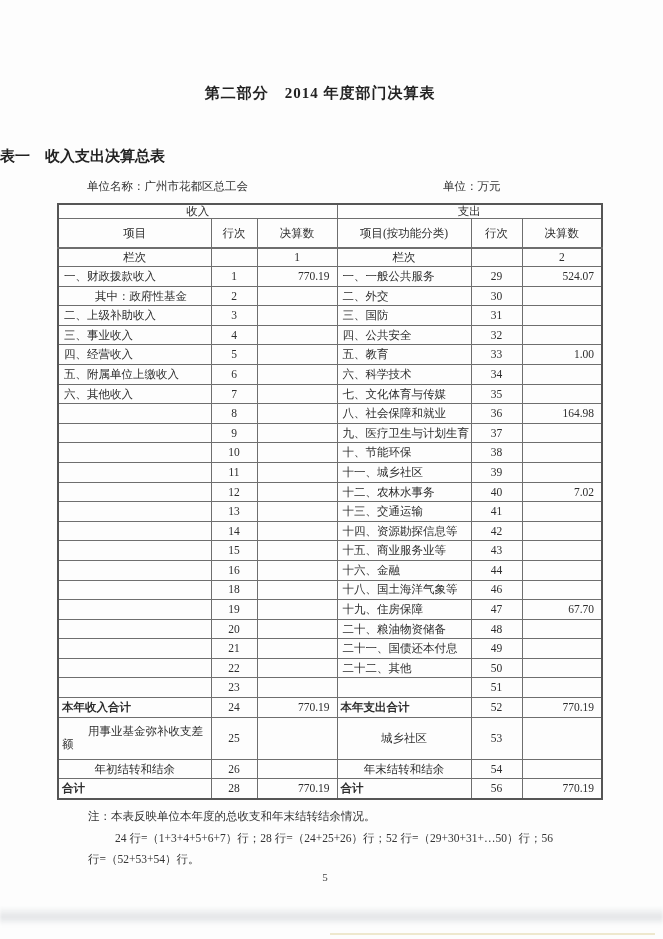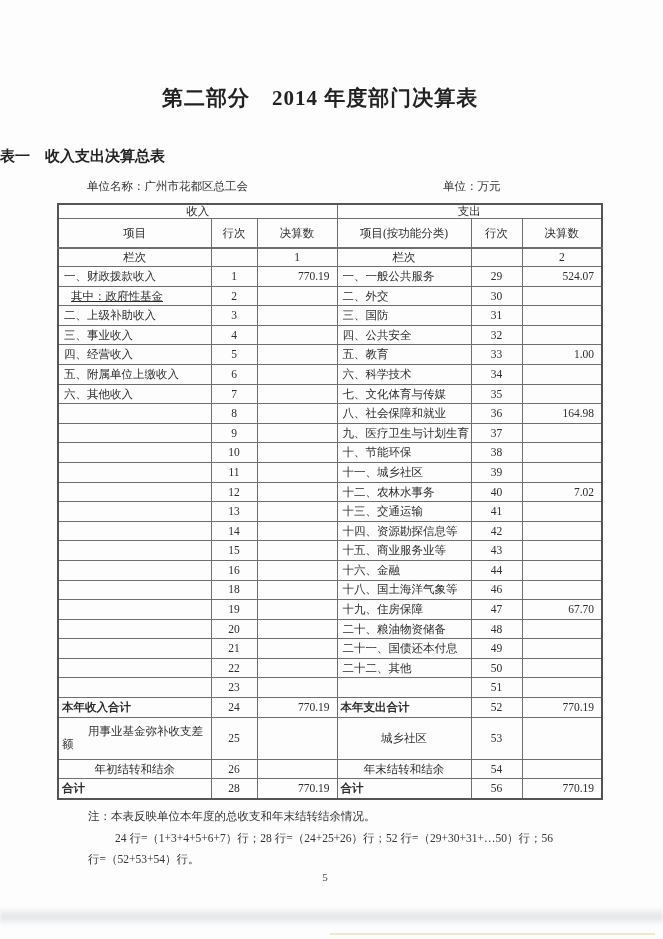--- a/index.html
+++ b/index.html
@@ -6,21 +6,21 @@
   .page {
     position: relative;
     width: 663px; height: 939px;
     background: #fdfdfd;
     font-family: "Liberation Serif", "DejaVu Serif", serif;
     color: #2d2d2d;
     overflow: hidden;
   }
   .part-title {
     position: absolute; top: 84px; left: 0; width: 640px;
-    text-align: center; font-size: 21px; font-weight: 700;
+    text-align: center; font-size: 15px; font-weight: 700;
     letter-spacing: 1px; color: #222;
   }
   .table-title {
     position: absolute; top: 147px; left: 0; width: 640px;
     text-align: left; font-size: 15px; font-weight: 700; color: #222;
   }
   .meta-row {
     position: absolute; top: 179px; left: 57px; width: 544px;
     font-size: 11.5px; color: #333;
   }
@@ -39,21 +39,21 @@
     padding: 0 3px;
     overflow: hidden;
     white-space: nowrap;
     line-height: 1.1;
   }
   tr.h1 td { height: 13px; text-align: center; }
   tr.h2 td { height: 28px; text-align: center; border-bottom-width: 2px; }
   tr.h3 td { height: 17px; text-align: center; }
   tbody td.c-item { text-align: center; }
   tbody td.c-item.al { text-align: left; padding-left: 5px; }
-  tbody td.c-item.indent { padding-left: 12px; text-decoration: underline; }
+  tbody td.c-item.indent { padding-left: 36px; }
   tbody td.c-item.total { font-weight: 700; text-align: left; }
   tbody td.c-item.ac { text-align: center; }
   tbody td.c-item.wrap {
     text-align: left; white-space: normal; text-indent: 26px;
     line-height: 13px; padding: 2px 2px 2px 3px;
   }
   tbody td.c-no { text-align: center; }
   tbody td.c-val { text-align: right; padding-right: 7px; }
   tr.tall td { height: 37px; }
 

